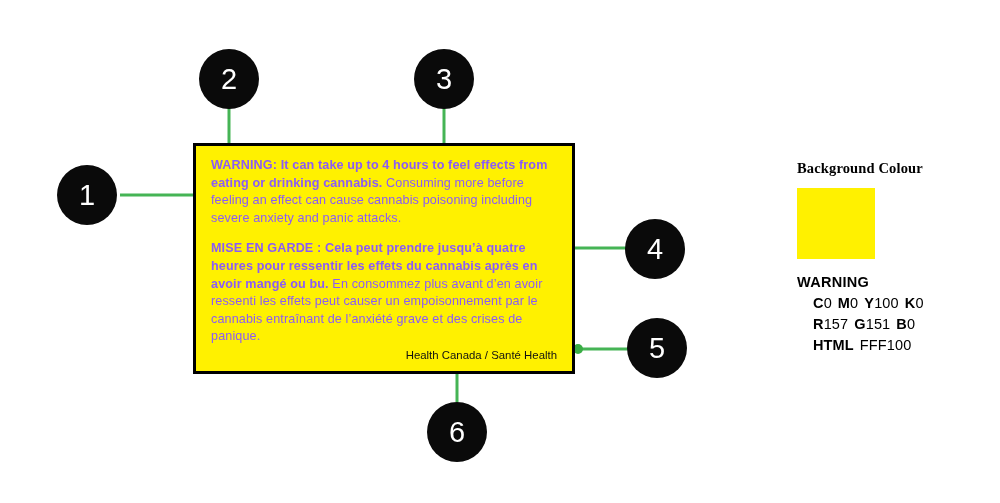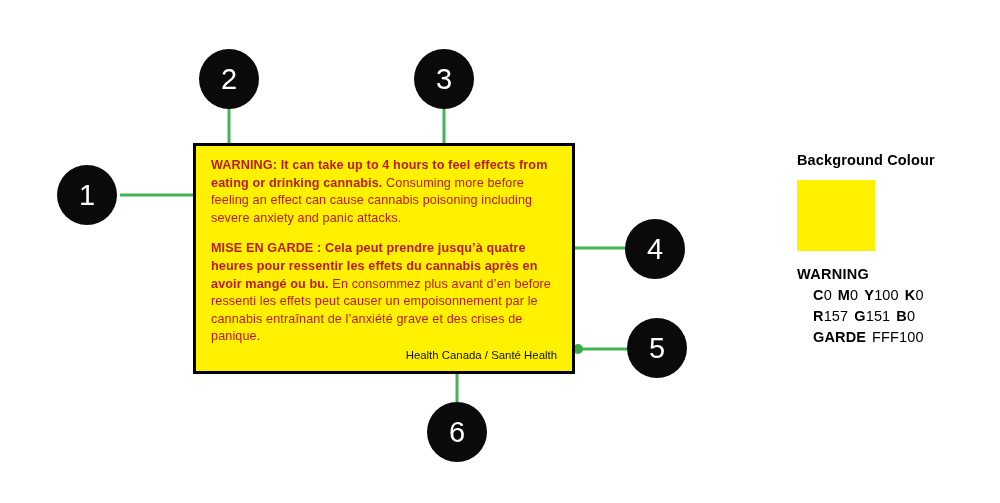--- a/index.html
+++ b/index.html
@@ -41,21 +41,21 @@
     width: 382px;
     height: 231px;
     background: #FFF100;
     border: 3px solid #000000;
     padding: 11px 15px 8px 15px;
   }
 
   .wl-para {
     font-size: 12.6px;
     line-height: 17.6px;
-    color: #b91c1c;
+    color: #8b5cf6;
     margin: 0;
     letter-spacing: 0.01em;
   }
   .wl-para.second { margin-top: 13px; }
   .wl-para b { font-weight: bold; }
 
   #wl-attribution {
     position: absolute;
     right: 15px;
     bottom: 9px;
@@ -92,22 +92,23 @@
   #colour-panel {
     position: absolute;
     left: 797px;
     top: 147px;
     width: 190px;
   }
   #colour-panel-title {
     font-size: 14.5px;
     font-weight: bold;
     line-height: 18px;
-    margin: 4px 0 11px 0;
+    margin: 12px 0 11px 0;
     letter-spacing: 0.01em;
+    font-family: Liberation Serif, serif;
   }
   #colour-swatch {
     width: 78px;
     height: 71px;
     background: #FFF100;
     margin-bottom: 13px;
   }
   #colour-name {
     font-size: 14.5px;
     font-weight: bold;
@@ -149,21 +150,21 @@
     <circle cx="578" cy="349" r="5" fill="#3aad45"></circle>
 
     <line x1="457" y1="402" x2="457" y2="370" stroke="#45b455" stroke-width="3"></line>
     <circle cx="457" cy="367" r="5" fill="#3aad45"></circle>
   </svg>
 
   <div id="warning-label" style="background: rgb(255, 241, 0); border-color: rgb(0, 0, 0);">
 
     <p class="wl-para first"><b>WARNING: It can take up to 4 hours to feel effects from eating or drinking cannabis.</b><span> Consuming more before feeling an effect can cause cannabis poisoning including severe anxiety and panic attacks.</span></p>
 
-    <p class="wl-para second"><b>MISE EN GARDE : Cela peut prendre jusqu’à quatre heures pour ressentir les effets du cannabis après en avoir mangé ou bu.</b><span> En consommez plus avant d’en before ressenti les effets peut causer un empoisonnement par le cannabis entraînant de l’anxiété grave et des crises de panique.</span></p>
+    <p class="wl-para second"><b>MISE EN GARDE : Cela peut prendre jusqu’à quatre heures pour ressentir les effets du cannabis après en avoir mangé ou bu.</b><span> En consommez plus avant d’en avoir ressenti les effets peut causer un empoisonnement par le cannabis entraînant de l’anxiété grave et des crises de panique.</span></p>
 
     <div id="wl-attribution">Health Canada / Santé Health</div>
   </div>
 
   <div class="callout" id="callout-1">1</div>
   <div class="callout" id="callout-2">2</div>
   <div class="callout" id="callout-3">3</div>
   <div class="callout" id="callout-4">4</div>
   <div class="callout" id="callout-5">5</div>
   <div class="callout" id="callout-6">6</div>
@@ -177,17 +178,17 @@
 
     <div class="spec-row">
       <span class="k">C</span><span class="v">0</span><span class="spec-gap"></span><span class="k">M</span><span class="v">0</span><span class="spec-gap"></span><span class="k">Y</span><span class="v">100</span><span class="spec-gap"></span><span class="k">K</span><span class="v">0</span>
     </div>
 
     <div class="spec-row">
       <span class="k">R</span><span class="v">157</span><span class="spec-gap"></span><span class="k">G</span><span class="v">151</span><span class="spec-gap"></span><span class="k">B</span><span class="v">0</span>
     </div>
 
     <div class="spec-row">
-      <span class="k">GARDE</span><span class="spec-gap"></span><span class="v">FFF100</span>
+      <span class="k">HTML</span><span class="spec-gap"></span><span class="v">FFF100</span>
     </div>
   </div>
 
 </div>
 
 </body></html>

